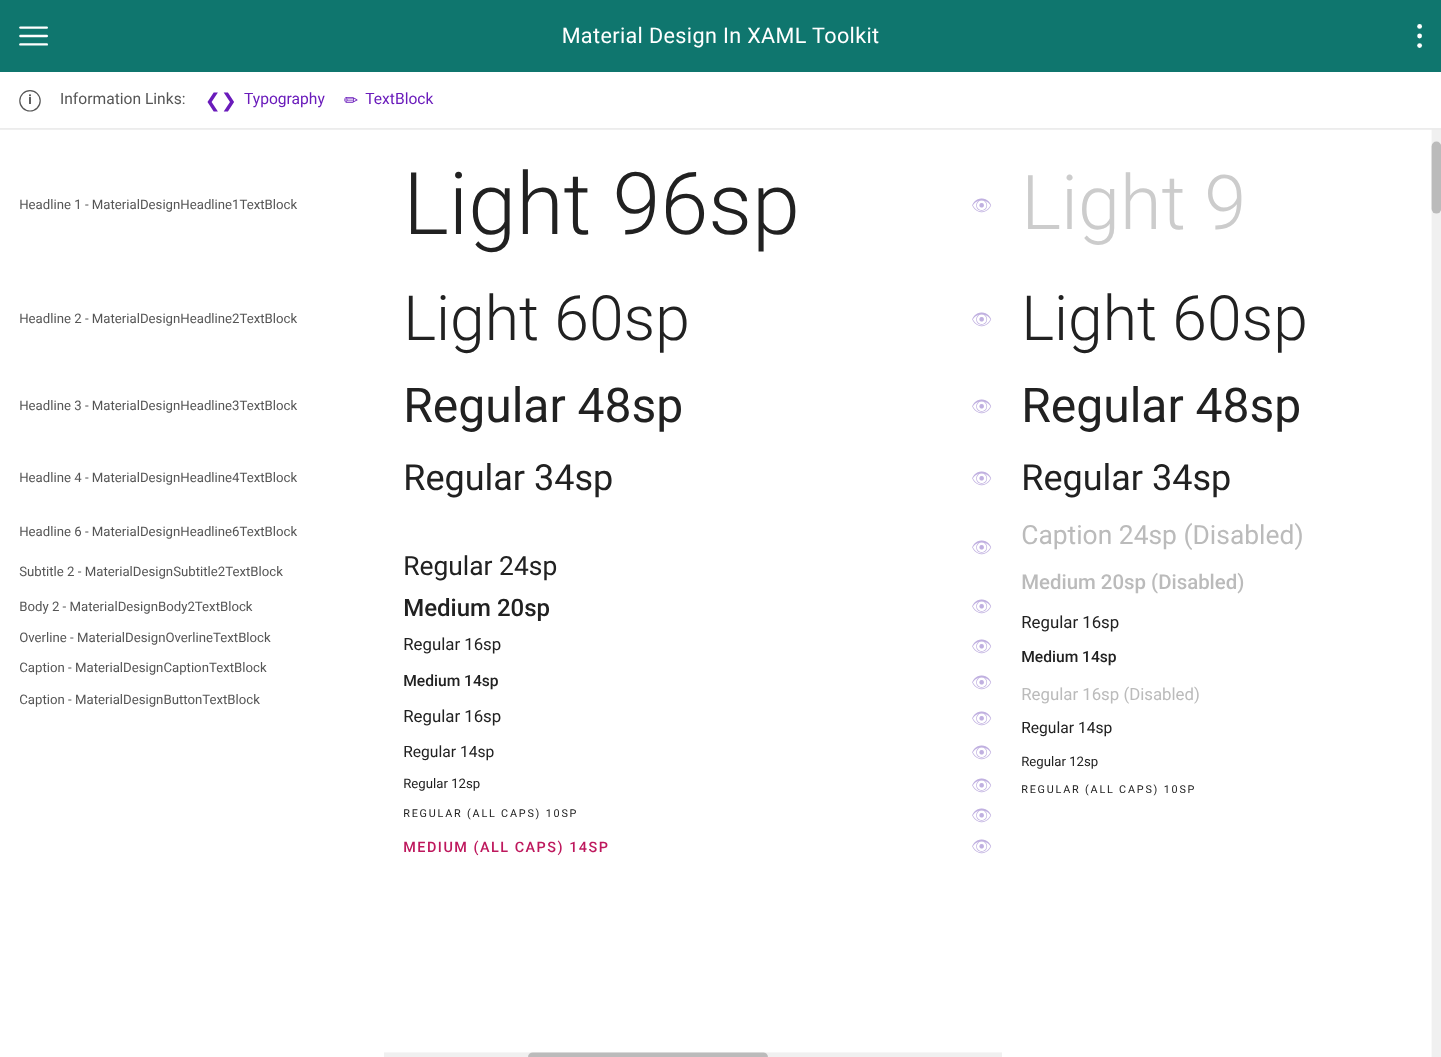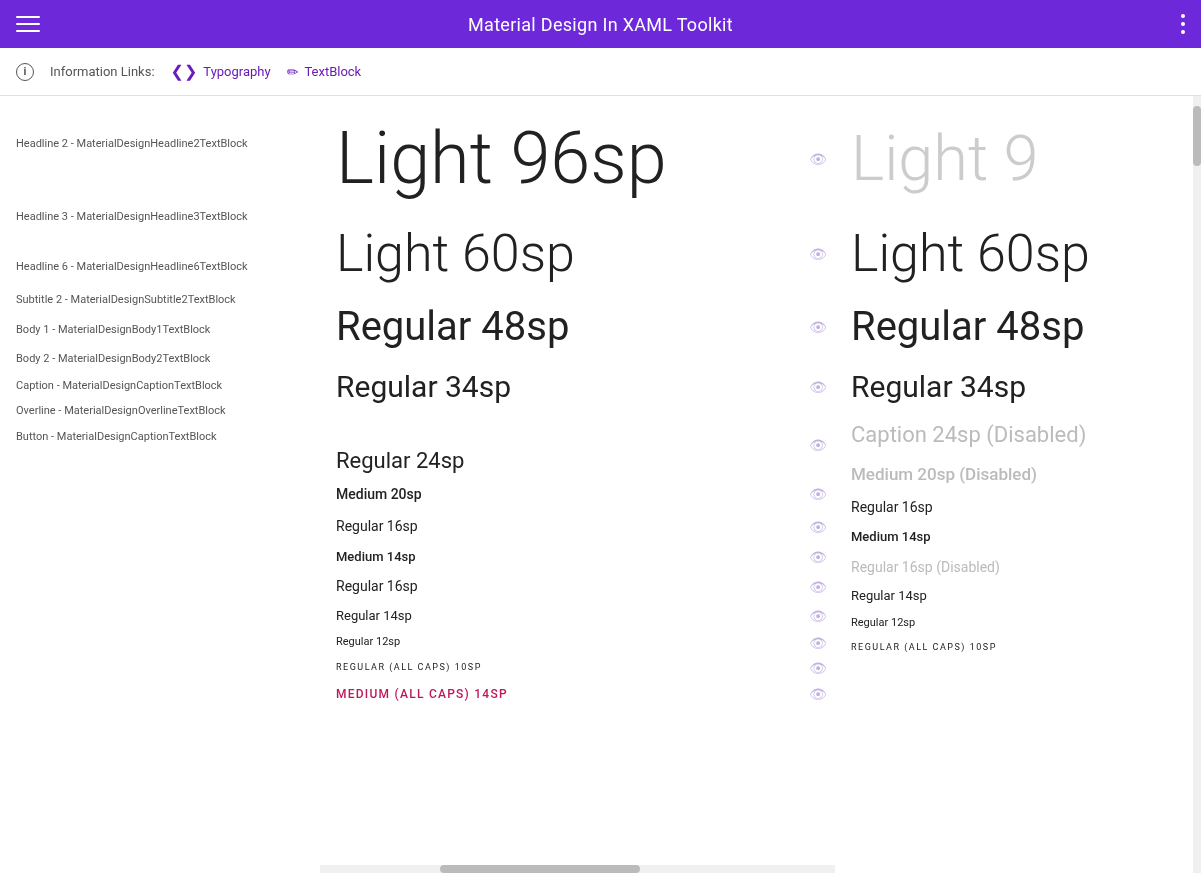--- a/index.html
+++ b/index.html
@@ -1,22 +1,22 @@
 <!DOCTYPE html>
 <html><head>
   <meta charset="utf-8">
   <style>
     * { box-sizing: border-box; margin: 0; padding: 0; }
     body { font-family: 'Segoe UI', Roboto, Arial, sans-serif; background: #fff; overflow: hidden; width: 1201px; height: 881px; }
 
     
     #header {
-      background: #6d28d9;
+      background: #0f766e;
       color: #fff;
-      height: 48px;
+      height: 60px;
       display: flex;
       align-items: center;
       padding: 0 16px;
       position: relative;
     }
     #header .menu-icon {
       cursor: pointer;
       display: flex;
       flex-direction: column;
       gap: 5px;
@@ -164,21 +164,21 @@
       cursor: pointer;
       flex-shrink: 0;
     }
 
     
     .h1-sample { font-size: 72px; font-weight: 300; color: #212121; line-height: 1.1; }
     .h2-sample { font-size: 52px; font-weight: 300; color: #212121; line-height: 1.1; }
     .h3-sample { font-size: 40px; font-weight: 400; color: #212121; line-height: 1.1; }
     .h4-sample { font-size: 30px; font-weight: 400; color: #212121; line-height: 1.2; }
     .h5-sample { font-size: 22px; font-weight: 400; color: #212121; line-height: 1.3; margin-top: 33px; }
-    .h6-sample { font-size: 14px; font-weight: 500; color: #212121; line-height: 1.3; }
+    .h6-sample { font-size: 20px; font-weight: 500; color: #212121; line-height: 1.3; }
     .sub1-sample { font-size: 14px; font-weight: 400; color: #212121; line-height: 1.5; }
     .sub2-sample { font-size: 13px; font-weight: 500; color: #212121; line-height: 1.5; }
     .body1-sample { font-size: 14px; font-weight: 400; color: #212121; line-height: 1.5; }
     .body2-sample { font-size: 13px; font-weight: 400; color: #212121; line-height: 1.5; }
     .caption-sample { font-size: 11px; font-weight: 400; color: #212121; line-height: 1.5; }
     .overline-sample { font-size: 9px; font-weight: 400; color: #212121; line-height: 1.5; text-transform: uppercase; letter-spacing: 1.5px; }
     .button-sample { font-size: 12px; font-weight: 500; color: #be185d; line-height: 1.5; text-transform: uppercase; letter-spacing: 1.25px; }
 
     
     .h1-disabled { font-size: 63px; font-weight: 300; color: #ccc; line-height: 1.1; }
@@ -261,46 +261,49 @@
   <a class="link" href="#">
     <span class="link-icon">✏</span>
     <span>TextBlock</span>
   </a>
 </div>
 
 <div id="main">
 
   <div id="labels-col">
     <div class="rows-container" id="labels-rows">
+        <div class="content-row h1-row-height">
+          <span class="label-cell">Headline 1 - MaterialDesignHeadline1TextBlock</span>
+        </div>
         <div class="content-row h2-row-height">
           <span class="label-cell">Headline 2 - MaterialDesignHeadline2TextBlock</span>
         </div>
         <div class="content-row h3-row-height">
           <span class="label-cell">Headline 3 - MaterialDesignHeadline3TextBlock</span>
         </div>
+        <div class="content-row h4-row-height">
+          <span class="label-cell">Headline 4 - MaterialDesignHeadline4TextBlock</span>
+        </div>
         <div class="content-row h6-row-height">
           <span class="label-cell">Headline 6 - MaterialDesignHeadline6TextBlock</span>
         </div>
         <div class="content-row sub2-row-height">
           <span class="label-cell">Subtitle 2 - MaterialDesignSubtitle2TextBlock</span>
         </div>
-        <div class="content-row body1-row-height">
-          <span class="label-cell">Body 1 - MaterialDesignBody1TextBlock</span>
-        </div>
         <div class="content-row body2-row-height">
           <span class="label-cell">Body 2 - MaterialDesignBody2TextBlock</span>
         </div>
+        <div class="content-row overline-row-height">
+          <span class="label-cell">Overline - MaterialDesignOverlineTextBlock</span>
+        </div>
         <div class="content-row caption-row-height">
           <span class="label-cell">Caption - MaterialDesignCaptionTextBlock</span>
         </div>
-        <div class="content-row overline-row-height">
-          <span class="label-cell">Overline - MaterialDesignOverlineTextBlock</span>
-        </div>
         <div class="content-row button-row-height">
-          <span class="label-cell">Button - MaterialDesignCaptionTextBlock</span>
+          <span class="label-cell">Caption - MaterialDesignButtonTextBlock</span>
         </div>
       </div>
   </div>
 
   <div id="samples-col">
     <div class="rows-container" id="samples-rows">
         <div class="content-row h1-row-height">
           <div class="sample-cell">
             <span class="sample-text h1-sample">Light 96sp</span>
             <span class="eye-icon" style="font-size: 14px;">👁</span>

